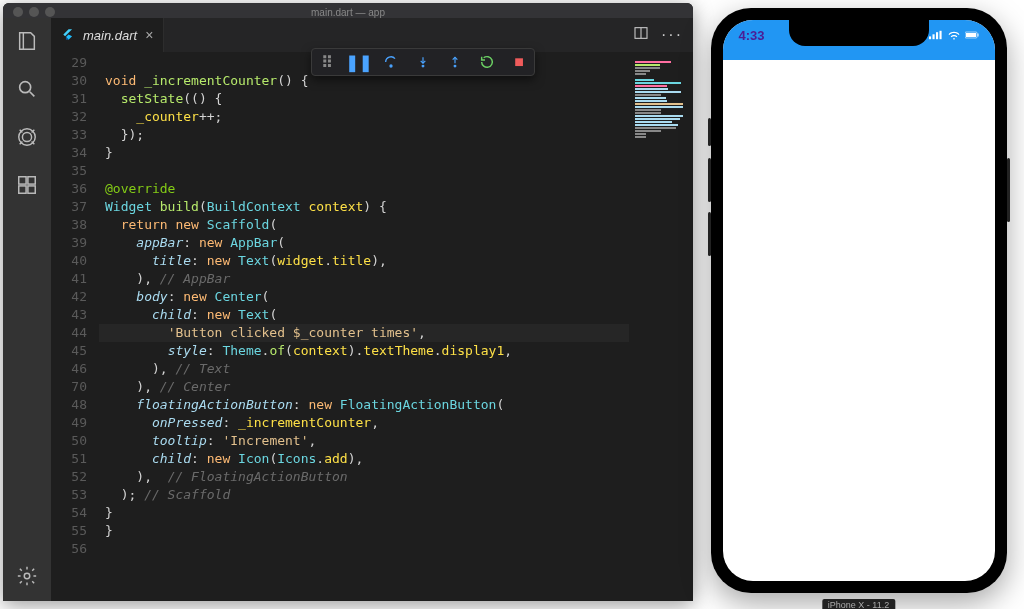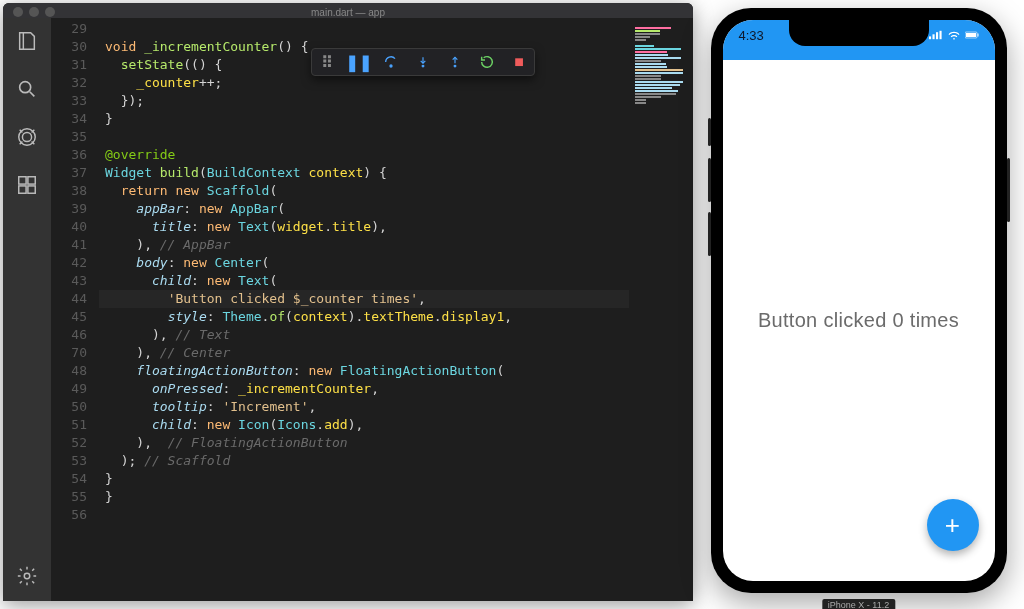--- a/index.html
+++ b/index.html
@@ -226,26 +226,26 @@
     top: 0; left: 50%; transform: translateX(-50%);
     width: 140px; height: 26px;
     background: #000;
     border-radius: 0 0 16px 16px;
     z-index: 5;
   }
 
   .status-bar {
     height: 40px;
     background: #2196f3;
-    color: #0f172a;
+    color: #4c1d95;
     display: flex;
     align-items: flex-start;
     padding: 8px 16px 0 16px;
     font-size: 13px;
-    font-weight: 400;
+    font-weight: 700;
     justify-content: space-between;
   }
   .status-bar .sb-right { margin-left:auto; display:flex; gap:4px; align-items:center; }
   .status-bar svg { width:14px; height:14px; fill:#fff; }
 
   .app-bar {
     height: 48px;
     background: #2196f3;
     color: #fff;
     display: flex;
@@ -335,20 +335,42 @@
       <div class="ab-icon" style="margin-bottom:12px;">
         <svg viewBox="0 0 24 24" fill="none" stroke="currentColor" stroke-width="1.6">
             <circle cx="12" cy="12" r="3"></circle>
             <path d="M12 2v3M12 19v3M4.2 4.2l2.1 2.1M17.7 17.7l2.1 2.1M2 12h3M19 12h3M4.2 19.8l2.1-2.1M17.7 6.3l2.1-2.1"></path>
           </svg>
       </div>
     </div>
 
     <div class="editor-area">
 
+      <div class="tab-row">
+        <div class="tab">
+          <span class="flutter-logo">
+            <svg viewBox="0 0 24 24">
+                <path fill="#44d1fd" d="M13 2L4 11l3 3L19 2z"></path>
+                <path fill="#1fbcfd" d="M13 11l-4.5 4.5 4.5 4.5L19 14z"></path>
+                <path fill="#08589c" d="M8.5 15.5L13 20l-4.5-.001z"></path>
+              </svg>
+          </span>
+          <span>main.dart</span>
+          <span class="close">×</span>
+        </div>
+        <div class="right-widgets">
+          <span>
+            <svg viewBox="0 0 24 24" fill="none" stroke="currentColor" stroke-width="1.6">
+                <rect x="3" y="4" width="18" height="16"></rect>
+                <path d="M12 4v16"></path>
+              </svg>
+          </span>
+          <span style="letter-spacing:2px;">···</span>
+        </div>
+      </div>
 
       <div class="debug-toolbar">
         <span class="dbg-btn" style="color:#888;">⠿</span>
         <span class="dbg-btn" style="color:#4aa3ff;">❚❚</span>
         <span class="dbg-btn" style="color:#4aa3ff;">
           <svg viewBox="0 0 24 24" width="16" height="16" fill="none" stroke="currentColor" stroke-width="2">
               <path d="M4 12a8 8 0 0 1 14-5"></path>
               <circle cx="12" cy="18" r="1.5" fill="currentColor"></circle>
             </svg>
         </span>
@@ -470,24 +492,17 @@
             <svg viewBox="0 0 28 14">
                 <rect x="0" y="1" width="24" height="12" rx="2" fill="none" stroke="#fff" stroke-width="1.2"></rect>
                 <rect x="2" y="3" width="20" height="8"></rect>
                 <rect x="25" y="4" width="2" height="6"></rect>
               </svg>
           </span>
         </span>
       </div>
 
 
-      <div class="app-body">
-        <span>Button clicked 0 times</span>
-
-        <div class="fab">
-          <span>+</span>
-        </div>
-      </div>
     </div>
 
     <div class="phone-label">iPhone X - 11.2</div>
   </div>
 </div>
 
 </body></html>

